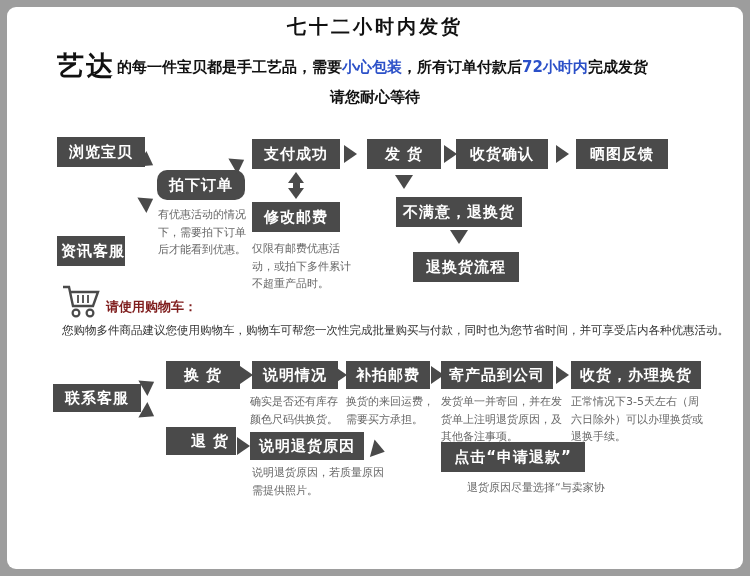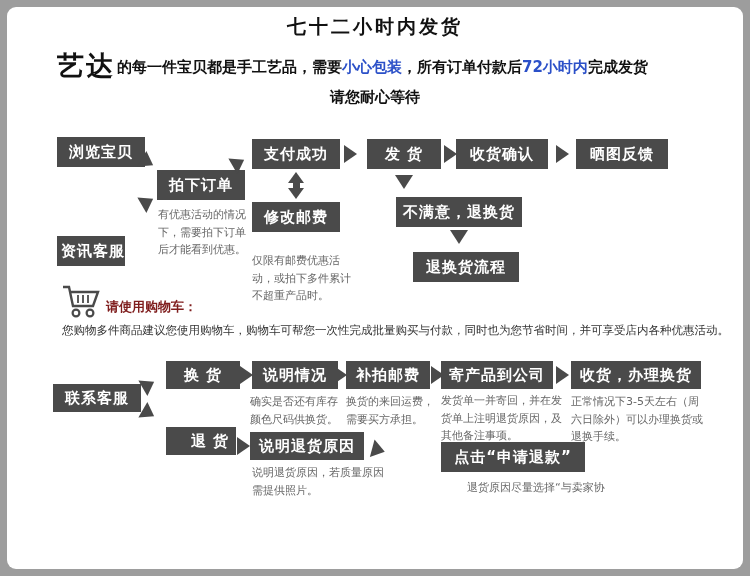--- a/index.html
+++ b/index.html
@@ -59,31 +59,31 @@
 
 <div class="title">七十二小时内发货</div>
 
 <div class="intro">
   <span class="brand">艺达</span><span>的每一件宝贝都是手工艺品，需要</span><span class="hl">小心包装</span><span>，所有订单付款后</span><span class="hl">72小时内</span><span>完成发货</span>
 </div>
 <div class="intro2">请您耐心等待</div>
 
 <div class="bx" style="left:57px;top:137px;width:88px;">浏览宝贝</div>
 <div class="bx" style="left:57px;top:203px;width:68px;margin-top:33px;">资讯客服</div>
-<div class="bx" style="left:157px;top:170px;width:88px;">拍下订单</div>
+<div class="bx" style="left:157px;top:170px;width:88px;border-radius:10px;">拍下订单</div>
 <div class="bx" style="left:252px;top:139px;width:88px;">支付成功</div>
 <div class="bx" style="left:252px;top:202px;width:88px;">修改邮费</div>
 <div class="bx" style="left:367px;top:139px;width:74px;">发 货</div>
 <div class="bx" style="left:456px;top:139px;width:92px;">收货确认</div>
 <div class="bx" style="left:576px;top:139px;width:92px;">晒图反馈</div>
 <div class="bx" style="left:396px;top:197px;width:126px;">不满意，退换货</div>
 <div class="bx" style="left:413px;top:252px;width:106px;">退换货流程</div>
 
 <div class="note" style="left:158px;top:206px;width:98px;">有优惠活动的情况下，需要拍下订单后才能看到优惠。</div>
-<div class="note" style="left:252px;top:240px;width:106px;margin-top:12px;">仅限有邮费优惠活动，或拍下多件累计不超重产品时。</div>
+<div class="note" style="left:252px;top:240px;width:106px;">仅限有邮费优惠活动，或拍下多件累计不超重产品时。</div>
 
 <div class="tr r rot-dr" style="left:141px;top:153px;"></div>
 <div class="tr r rot-ur" style="left:141px;top:193px;"></div>
 <div class="tr r rot-ur" style="left:232px;top:154px;"></div>
 <div class="updown" style="left:287px;top:172px;">
   <div class="u"></div>
     <div class="m"></div>
     <div class="dn"></div>
 </div>
 <div class="tr r" style="left:344px;top:145px;"></div>
@@ -108,21 +108,21 @@
 <div class="bx h28" style="left:166px;top:427px;width:70px;padding-left:22px;">退 货</div>
 <div class="bx h28" style="left:252px;top:361px;width:86px;">说明情况</div>
 <div class="bx h28" style="left:346px;top:361px;width:84px;">补拍邮费</div>
 <div class="bx h28" style="left:441px;top:361px;width:112px;">寄产品到公司</div>
 <div class="bx h28" style="left:571px;top:361px;width:130px;">收货，办理换货</div>
 <div class="bx h28" style="left:250px;top:432px;width:114px;">说明退货原因</div>
 <div class="bx" style="left:441px;top:442px;width:144px;">点击“申请退款”</div>
 
 <div class="note" style="left:250px;top:393px;width:96px;">确实是否还有库存颜色尺码供换货。</div>
 <div class="note" style="left:346px;top:393px;width:96px;">换货的来回运费，需要买方承担。</div>
-<div class="note" style="left:441px;top:393px;width:124px;font-family:Liberation Mono, monospace;">发货单一并寄回，并在发货单上注明退货原因，及其他备注事项。</div>
+<div class="note" style="left:441px;top:393px;width:124px;">发货单一并寄回，并在发货单上注明退货原因，及其他备注事项。</div>
 <div class="note" style="left:571px;top:393px;width:132px;">正常情况下3-5天左右（周六日除外）可以办理换货或退换手续。</div>
 <div class="note" style="left:252px;top:464px;width:140px;">说明退货原因，若质量原因需提供照片。</div>
 <div class="note clip" style="left:443px;top:479px;width:175px;">退货原因尽量选择“与卖家协</div>
 
 <div class="tr r rot-ur" style="left:142px;top:376px;"></div>
 <div class="tr r rot-dr" style="left:142px;top:404px;"></div>
 <div class="tr r" style="left:240px;top:366px;"></div>
 <div class="tr r" style="left:334px;top:366px;"></div>
 <div class="tr r" style="left:431px;top:366px;"></div>
 <div class="tr r" style="left:556px;top:366px;"></div>

